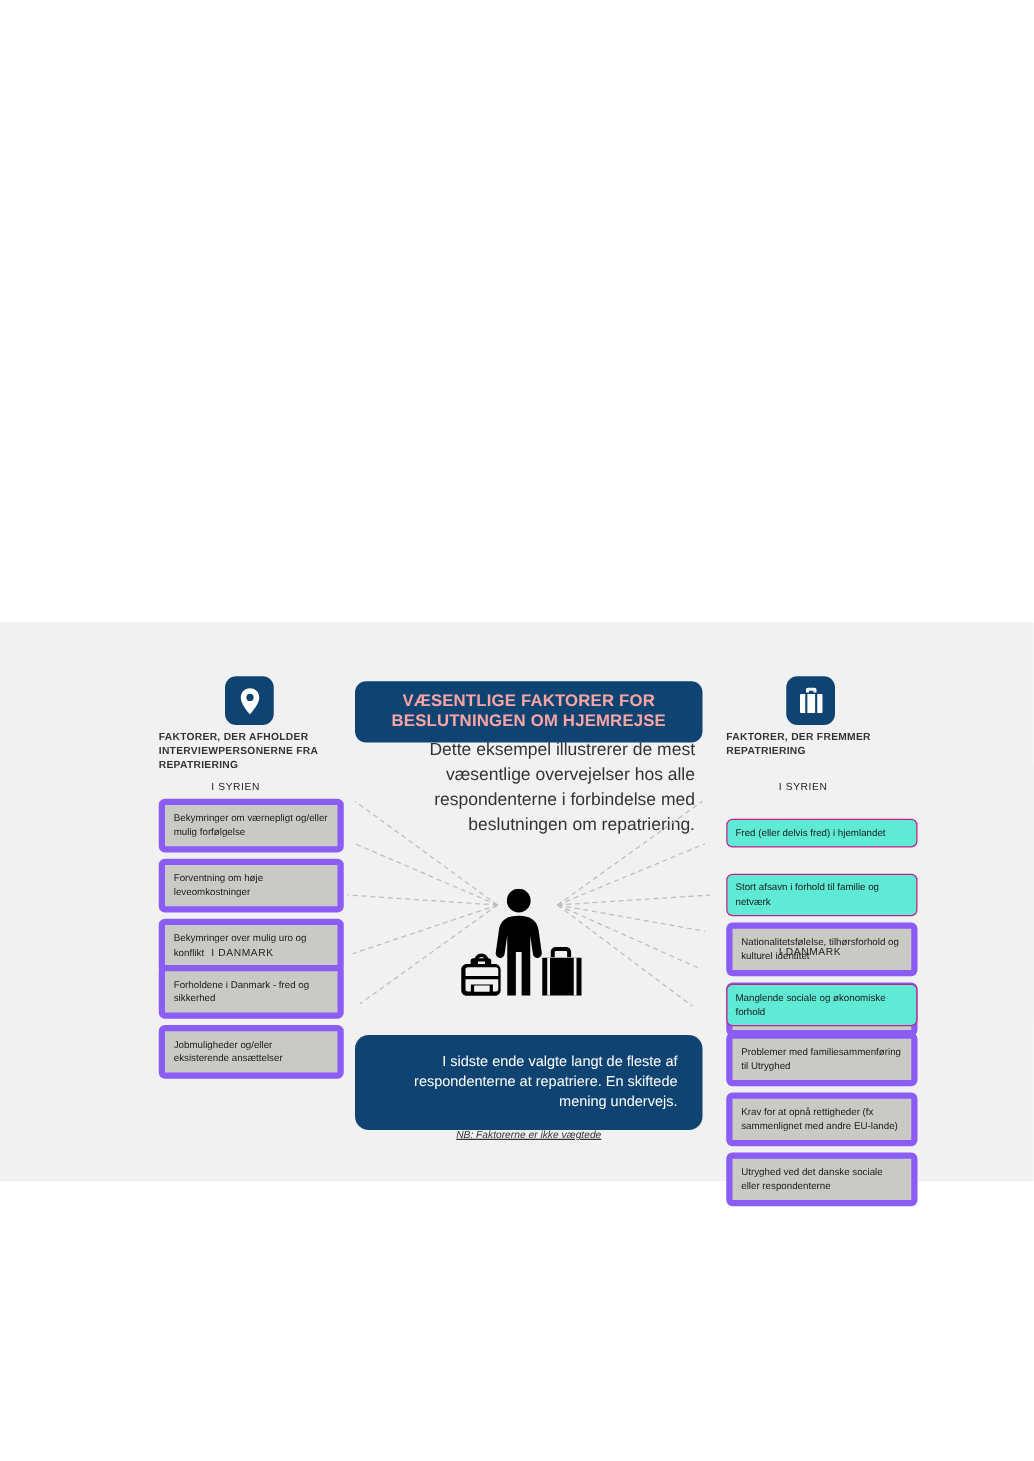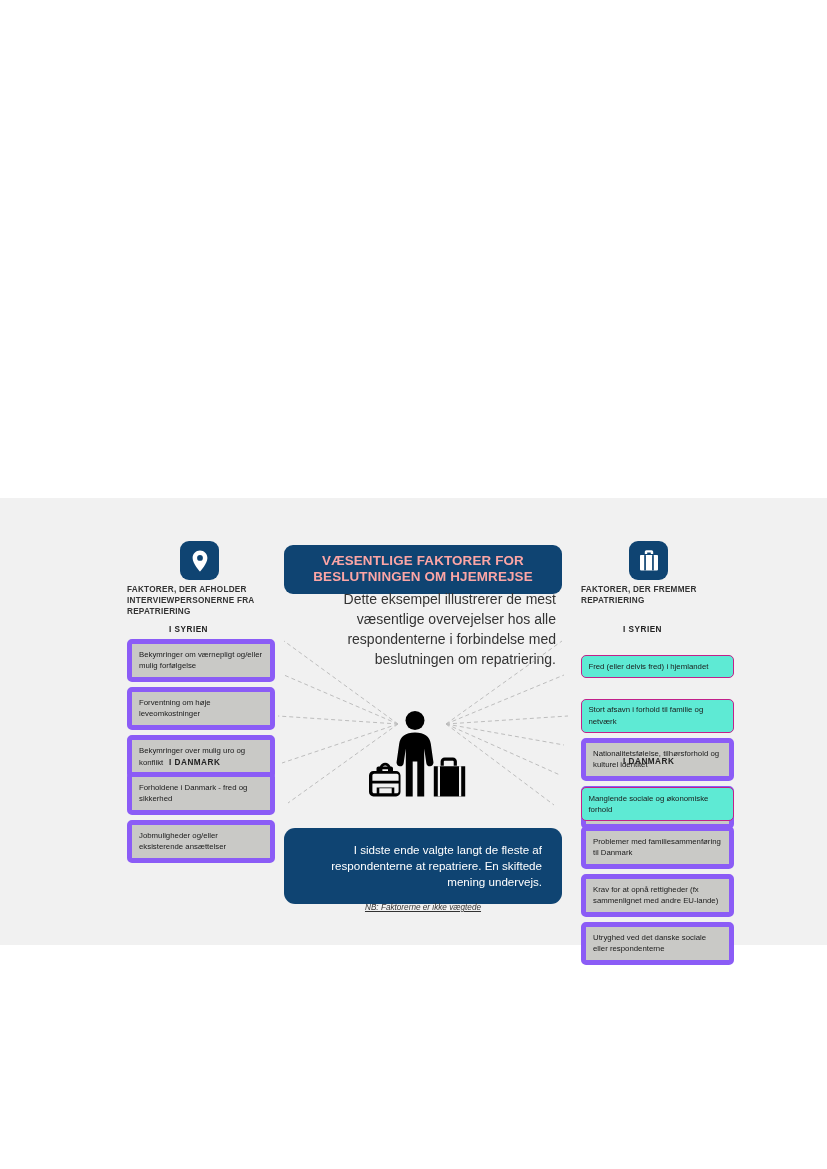--- a/index.html
+++ b/index.html
@@ -65,21 +65,21 @@
     line-height: 1.34;
     text-transform: uppercase;
     position: absolute;
     top: 87px;
     left: 0;
     width: 100%;
   }
 
   .country-heading {
     font-size: 8.2px;
-    font-weight: bold;
+    font-weight: normal;
     color: #222222;
     letter-spacing: 0.5px;
     line-height: 1;
     margin: 0 0 5px 2px;
     padding-left: 40px;
   }
 
   
   .factor-list { position: absolute; left: 0; width: 100%; }
   #left-syrien-list   { top: 128px; }
@@ -282,19 +282,19 @@
       <div class="country-heading">I SYRIEN</div>
       <div class="factor-box highlight">Fred (eller delvis fred) i hjemlandet</div>
       <div class="factor-box highlight">Stort afsavn i forhold til familie og netværk</div>
       <div class="factor-box">Nationalitetsfølelse, tilhørsforhold og kulturel identitet</div>
       <div class="factor-box">Faktorerne om forretnings- og beskæftigelsesmuligheder</div>
     </div>
 
     <div class="factor-list" id="right-danmark-list">
       <div class="country-heading">I DANMARK</div>
       <div class="factor-box highlight">Manglende sociale og økonomiske forhold</div>
-      <div class="factor-box">Problemer med familiesammenføring til Danmark</div>
+      <div class="factor-box">Problemer med familiesammenføring til Utryghed</div>
       <div class="factor-box">Krav for at opnå rettigheder (fx sammenlignet med andre EU-lande)</div>
       <div class="factor-box">Utryghed ved det danske sociale eller respondenterne</div>
     </div>
   </div>
 
 </div>
 
 </body></html>

